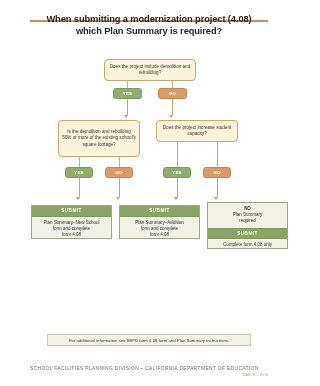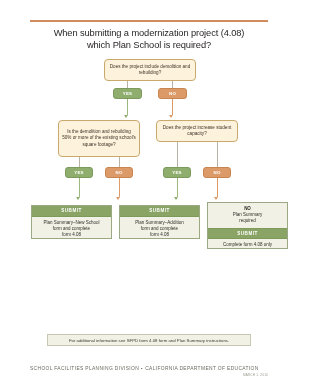--- a/index.html
+++ b/index.html
@@ -12,23 +12,23 @@
     position:relative;
   }
   .page{position:absolute;inset:0;}
 
   
   .top-rule{
     position:absolute;left:30px;top:20px;width:238px;height:2px;
     background:#d08b5e;
   }
   .title{
-    position:absolute;left:18px;top:27px;width:262px;
+    position:absolute;left:18px;top:13px;width:262px;
     text-align:center;
-    font-size:9.3px;font-weight:normal;line-height:12px;
+    font-size:9.3px;font-weight:bold;line-height:12px;
     letter-spacing:-0.1px;
     color:#231f20;
   }
   .title .ln{display:block;}
 
   
   .chart{position:absolute;left:0;top:0;width:298px;height:386px;}
 
   .decision{
     position:absolute;
@@ -108,21 +108,21 @@
   }
 </style>
 </head>
 <body>
 
 <div class="page">
 
   <div class="top-rule"></div>
   <div class="title">
     <span class="ln">When submitting a modernization project (4.08)</span>
-    <span class="ln">which Plan School is required?</span>
+    <span class="ln">which Plan Summary is required?</span>
   </div>
 
   <div class="chart">
 
     <div class="decision" style="left:104px;top:59px;width:92px;height:22px;">Does the project include demolition and rebuilding?</div>
 
     <div class="conn" style="left:127px;top:81px;height:7px;"></div>
 
     <div class="conn" style="left:172px;top:81px;height:7px;"></div>
 

